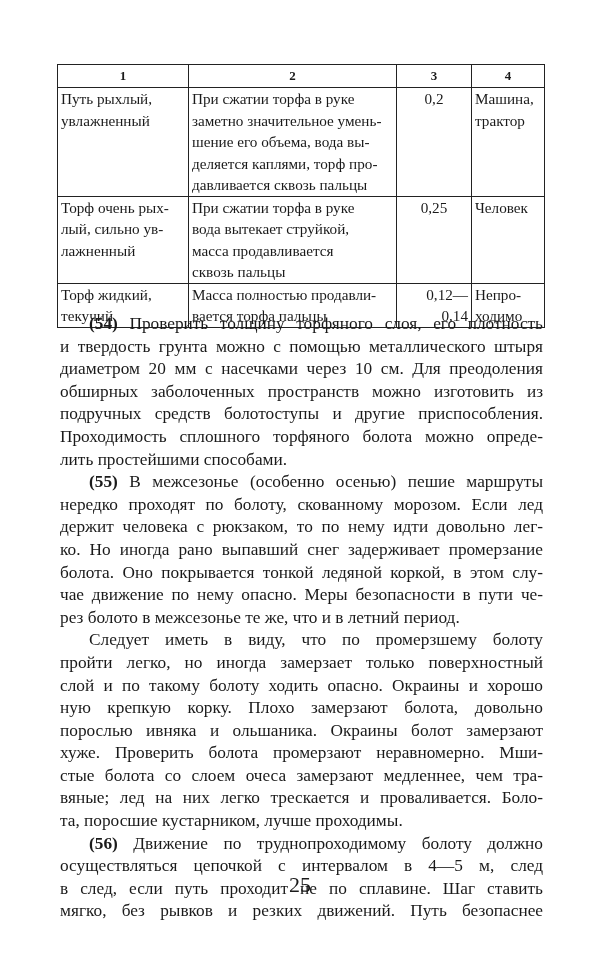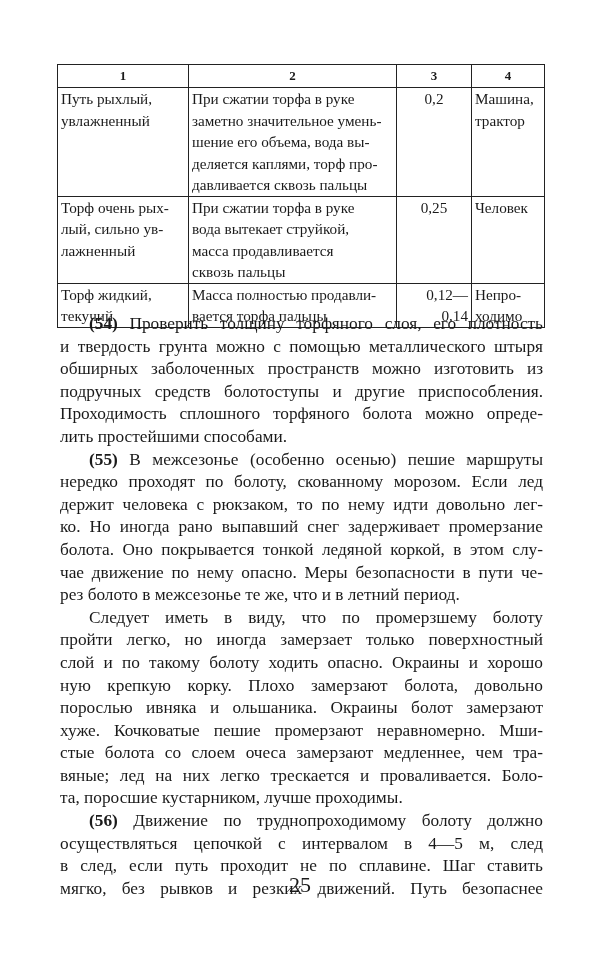--- a/index.html
+++ b/index.html
@@ -94,20 +94,21 @@
 ходимо</td>
       </tr>
     </tbody>
   </table>
 
   <div class="body-text">
 
     <div>
       <span class="line indent"><span class="num">(54)</span><span> Проверить толщину торфяного слоя, его плотность</span></span>
       <span class="line">и твердость грунта можно с помощью металлического штыря</span>
+      <span class="line">диаметром 20 мм с насечками через 10 см. Для преодоления</span>
       <span class="line">обширных заболоченных пространств можно изготовить из</span>
       <span class="line">подручных средств болотоступы и другие приспособления.</span>
       <span class="line">Проходимость сплошного торфяного болота можно опреде-</span>
       <span class="line last">лить простейшими способами.</span>
     </div>
 
     <div>
       <span class="line indent"><span class="num">(55)</span><span> В межсезонье (особенно осенью) пешие маршруты</span></span>
       <span class="line">нередко проходят по болоту, скованному морозом. Если лед</span>
       <span class="line">держит человека с рюкзаком, то по нему идти довольно лег-</span>
@@ -116,21 +117,21 @@
       <span class="line">чае движение по нему опасно. Меры безопасности в пути че-</span>
       <span class="line last">рез болото в межсезонье те же, что и в летний период.</span>
     </div>
 
     <div>
       <span class="line indent">Следует иметь в виду, что по промерзшему болоту</span>
       <span class="line">пройти легко, но иногда замерзает только поверхностный</span>
       <span class="line">слой и по такому болоту ходить опасно. Окраины и хорошо</span>
       <span class="line">ную крепкую корку. Плохо замерзают болота, довольно</span>
       <span class="line">порослью ивняка и ольшаника. Окраины болот замерзают</span>
-      <span class="line">хуже. Кочковатые пешие промерзают неравномерно. Мши-</span>
+      <span class="line">хуже. Проверить болота промерзают неравномерно. Мши-</span>
       <span class="line">стые болота со слоем очеса замерзают медленнее, чем тра-</span>
       <span class="line">вяные; лед на них легко трескается и проваливается. Боло-</span>
       <span class="line last">та, поросшие кустарником, лучше проходимы.</span>
     </div>
 
     <div>
       <span class="line indent"><span class="num">(56)</span><span> Движение по труднопроходимому болоту должно</span></span>
       <span class="line">осуществляться цепочкой с интервалом в 4—5 м, след</span>
       <span class="line">в след, если путь проходит не по сплавине. Шаг ставить</span>
       <span class="line">мягко, без рывков и резких движений. Путь безопаснее</span>

